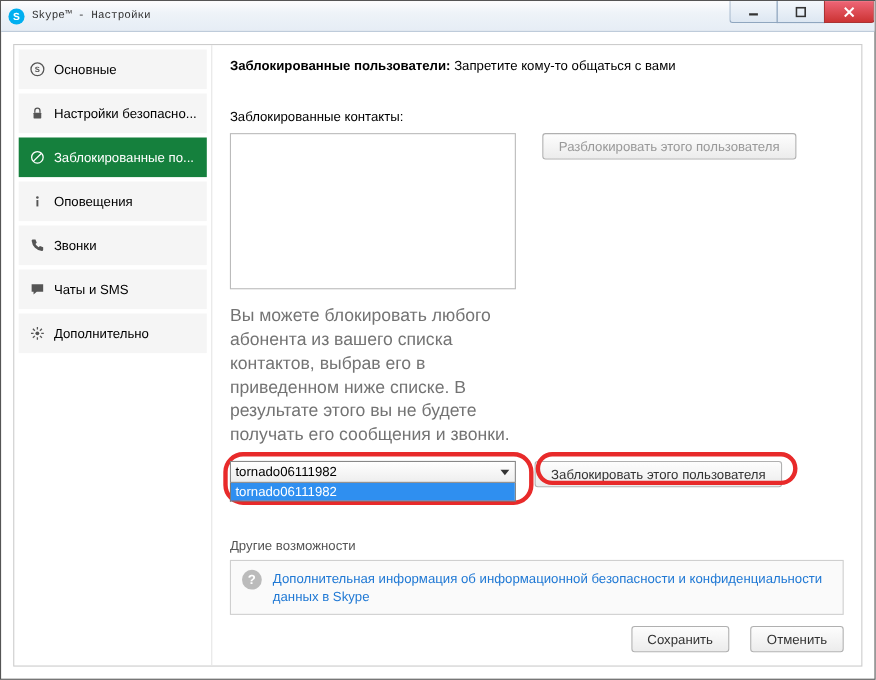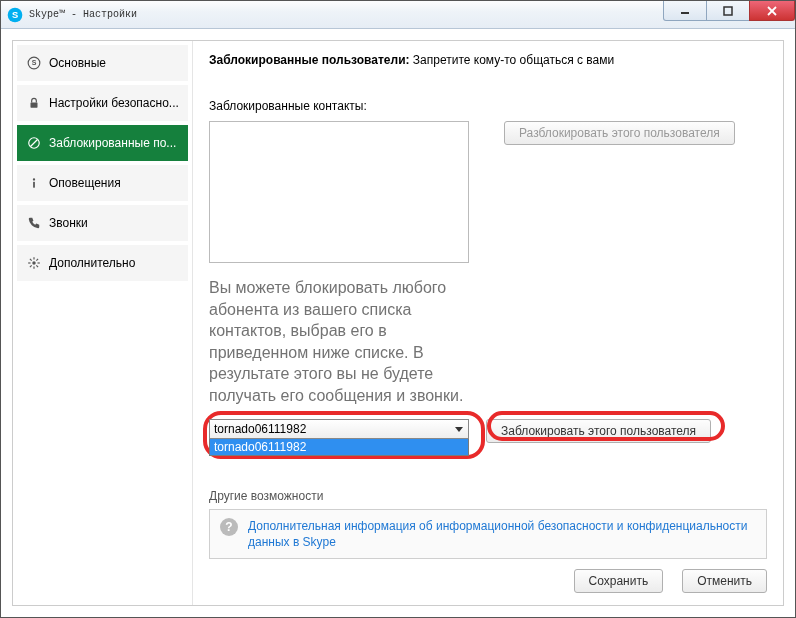--- a/index.html
+++ b/index.html
@@ -68,21 +68,21 @@
   }
   .sb-item .ico { width:14px; height:14px; flex-shrink:0; }
   .sb-item.active {
     background:#15803d;
     color:#fff;
   }
   
   .pane { flex:1; padding:12px 16px; position:relative; display:flex; flex-direction:column; }
   .pane-title { font-weight:bold; margin-bottom:32px; font-size:12px; }
   .pane-title .sub { font-weight:normal; }
-  .row1 { display:flex; gap:35px; align-items:flex-start; margin-bottom:8px; }
+  .row1 { display:flex; gap:24px; align-items:flex-start; margin-bottom:8px; }
   .blocked-box {
     width:260px; height:142px;
     border:1px solid #bbb;
     background:#fff;
   }
   .btn {
     height:24px;
     padding:0 14px;
     background:linear-gradient(#fdfdfd,#ececec);
     border:1px solid #b0b0b0;
@@ -207,20 +207,26 @@
           <circle cx="12" cy="6" r="2" fill="#555"></circle>
           <rect x="10.5" y="10" width="3" height="10" fill="#555"></rect>
         </svg>
       <span>Оповещения</span>
     </div>
     <div class="sb-item">
       <svg class="ico" viewBox="0 0 24 24">
           <path d="M5 3 l4 0 l2 5 l-2 2 a12 12 0 0 0 5 5 l2 -2 l5 2 l0 4 a2 2 0 0 1 -2 2 A18 18 0 0 1 3 5 a2 2 0 0 1 2 -2" fill="#555"></path>
         </svg>
       <span>Звонки</span>
+    </div>
+    <div class="sb-item">
+      <svg class="ico" viewBox="0 0 24 24">
+          <path d="M3 4 h18 v12 h-10 l-5 4 v-4 h-3 z" fill="#555"></path>
+        </svg>
+      <span>Чаты и SMS</span>
     </div>
     <div class="sb-item">
       <svg class="ico" viewBox="0 0 24 24">
           <circle cx="12" cy="12" r="3" fill="#555"></circle>
           <g stroke="#555" stroke-width="2">
             <line x1="12" y1="2" x2="12" y2="6"></line>
             <line x1="12" y1="18" x2="12" y2="22"></line>
             <line x1="2" y1="12" x2="6" y2="12"></line>
             <line x1="18" y1="12" x2="22" y2="12"></line>
             <line x1="5" y1="5" x2="8" y2="8"></line>

